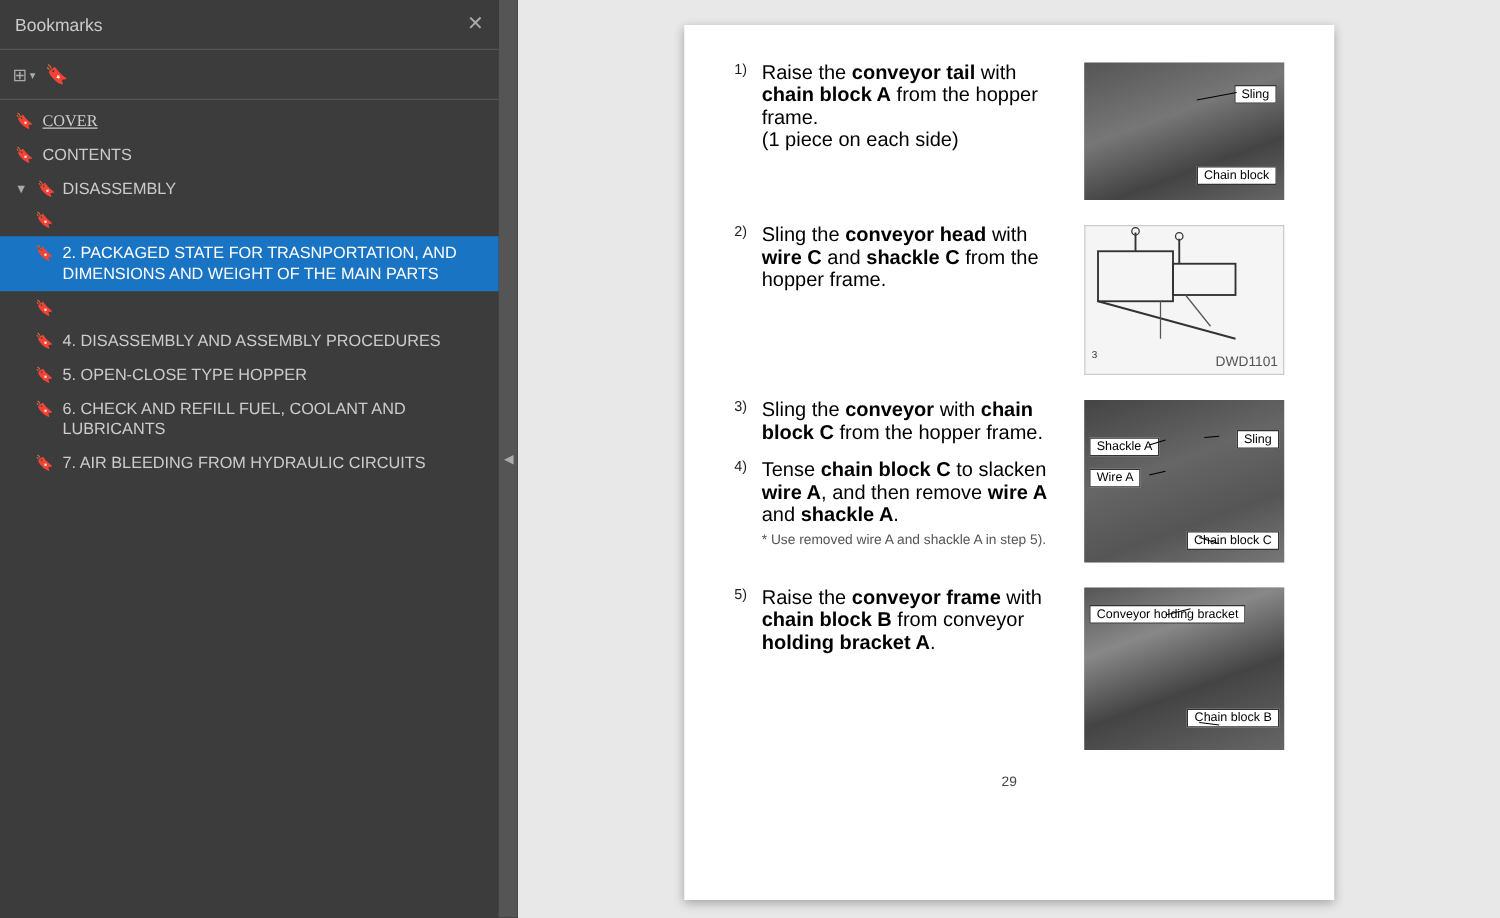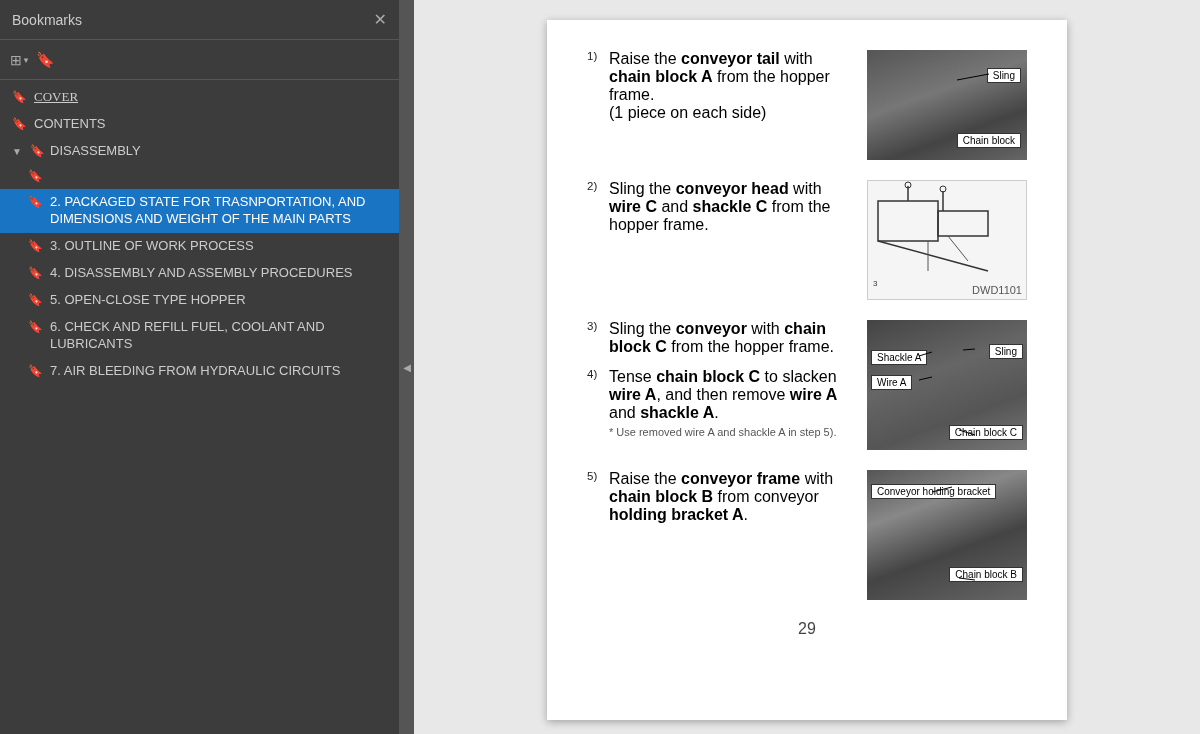--- a/index.html
+++ b/index.html
@@ -249,21 +249,21 @@
       color: #333;
       margin-top: 3px;
     }
 
     .asterisk {
       color: #555;
     }
 
     .page-number {
       text-align: center;
-      font-size: 16px;
+      font-size: 11px;
       color: #444;
       margin-top: 10px;
       margin-bottom: 16px;
     }
 
     
     .sketch-image {
       background: white;
       border: 1px solid #ccc;
     }
@@ -353,21 +353,20 @@
       <span class="bookmark-icon">🔖</span>
     </div>
 
     <div class="bookmark-item indent-1 active cursor-hand">
       <span class="bookmark-icon">🔖</span>
       <span class="bookmark-text">2. PACKAGED STATE FOR TRASNPORTATION, AND DIMENSIONS AND WEIGHT OF THE MAIN PARTS</span>
     </div>
 
     <div class="bookmark-item indent-1 cursor-hand">
       <span class="bookmark-icon">🔖</span>
-      <span class="bookmark-text">3. OUTLINE OF WORK PROCESS</span>
     </div>
 
     <div class="bookmark-item indent-1 cursor-hand">
       <span class="bookmark-icon">🔖</span>
       <span class="bookmark-text">4. DISASSEMBLY AND ASSEMBLY PROCEDURES</span>
     </div>
 
     <div class="bookmark-item indent-1 cursor-hand">
       <span class="bookmark-icon">🔖</span>
       <span class="bookmark-text">5. OPEN-CLOSE TYPE HOPPER</span>

